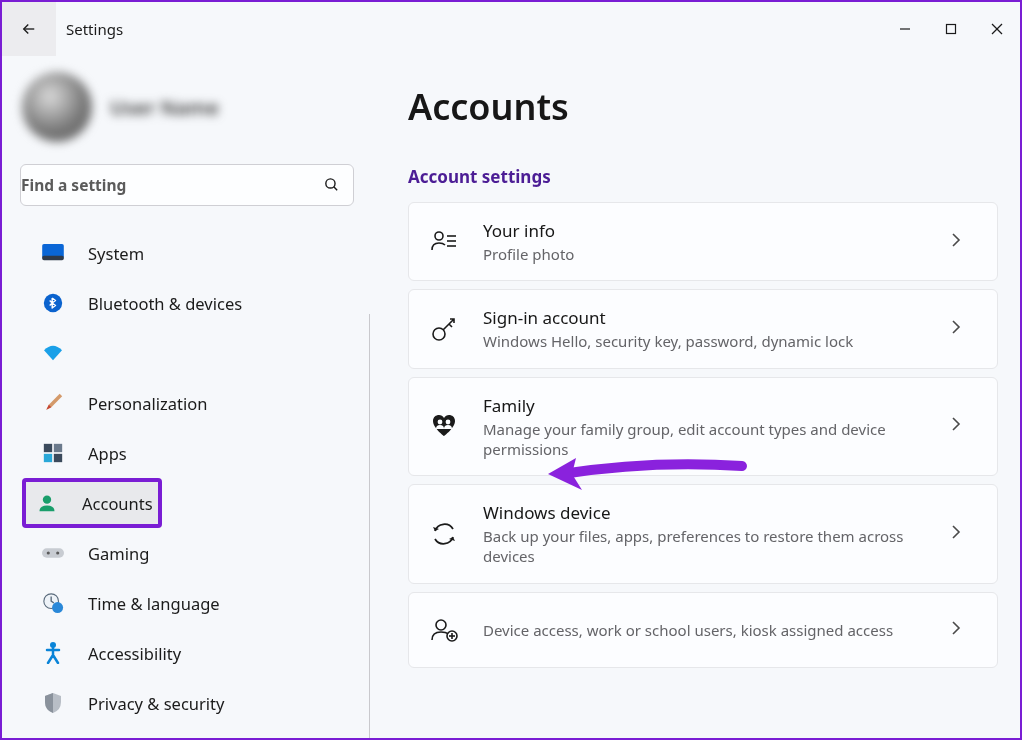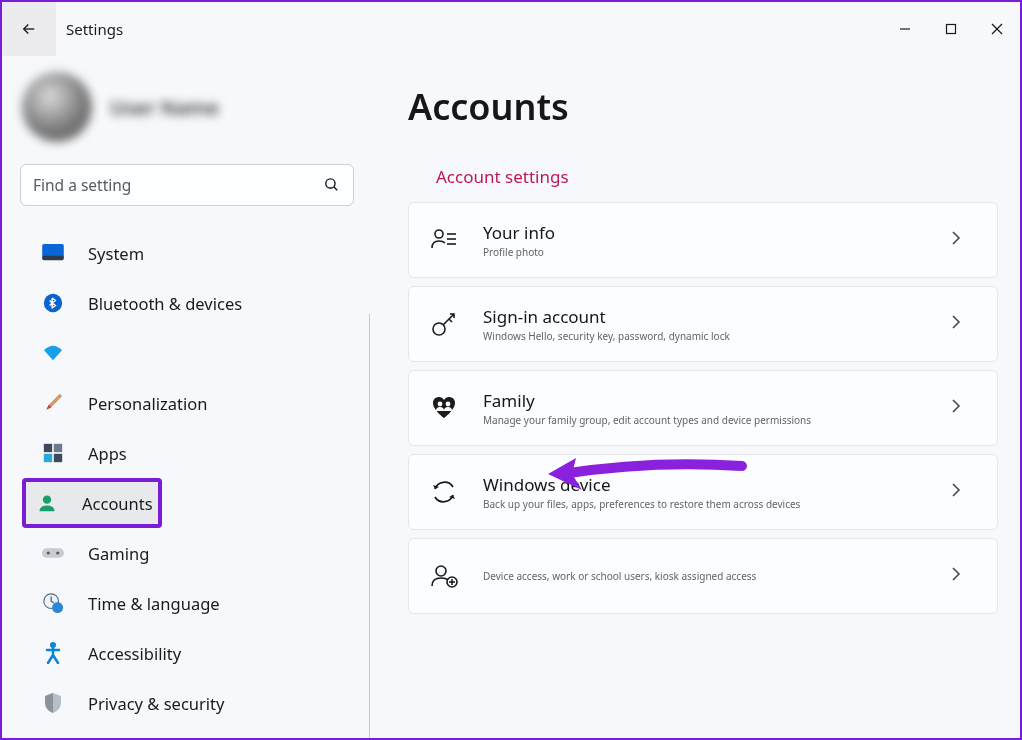--- a/index.html
+++ b/index.html
@@ -11,38 +11,38 @@
   .win-controls { margin-left:auto; display:flex; }
   .win-btn { width:46px; height:40px; display:flex; align-items:center; justify-content:center; }
   .win-btn svg { width:12px; height:12px; }
   
   .layout { display:flex; height: calc(740px - 54px); }
   .sidebar { width: 370px; padding: 10px 0 0 0; position:relative; }
   .profile { display:flex; align-items:center; gap:18px; padding: 6px 20px 22px 20px; filter: blur(5px); }
   .avatar { width:70px; height:70px; border-radius:50%; background: radial-gradient(circle at 40% 35%, #dadada, #7a7a7a 55%, #555 100%); }
   .profile-name { font-size:20px; font-weight:600; color:#3b3b3b; }
   .search { margin: 0 18px 22px 18px; position:relative; }
-  .search input { width:100%; height:42px; border:1px solid #cfcfd4; border-radius:6px; background:#fdfeff; padding: 0 42px 0 12px; font-size:15.5px; color:#333; }
+  .search input { width:100%; height:42px; border:1px solid #cfcfd4; border-radius:6px; background:#fdfeff; padding: 0 42px 0 0; font-size:15.5px; color:#333;font-weight:bold; }
   .search input::placeholder { color:#5b5b5b; }
   .search .icon { position:absolute; right:14px; top:12px; color:#333; }
   .nav { list-style:none; }
   .nav li { display:flex; align-items:center; gap:24px; height:50px; padding-left:34px; font-size:16.5px; color:#1b1b1b; border-radius:6px; margin:0 6px; }
   .nav li.active { background:#e8e9ec; }
   .nav li .nav-icon { width:22px; height:22px; display:flex; align-items:center; justify-content:center; }
   .nav li.highlight { box-shadow: 0 0 0 4px #7a1dd4 inset; border-radius:4px; margin:0 6px 0 20px; padding-left:14px; width:140px; }
   .divider-line { position:absolute; right:2px; top:258px; width:1px; height:470px; background:#c9c9cd; }
   
   .main { flex:1; padding: 26px 22px 0 36px; overflow:hidden; }
   .page-title { font-size:36px; font-weight:600; color:#171717; margin-bottom:34px; }
-  .section-title { font-size:17px; font-weight:400; color:#be185d; margin-bottom:14px;margin-left:28px; }
+  .section-title { font-size:17px; font-weight:700; color:#4c1d95; margin-bottom:14px; }
   .card { background:#fcfdff; border:1px solid #e6e7ea; border-radius:6px; padding:16px 36px 16px 20px; display:flex; align-items:center; gap:24px; margin-bottom:8px; min-height:76px; }
   .card .card-icon { width:30px; height:30px; display:flex; align-items:center; justify-content:center; color:#1b1b1b; flex-shrink:0; }
   .card .card-text { flex:1; }
   .card .card-title { font-size:17px; color:#171717; font-weight:400; }
-  .card .card-desc { font-size:10px; color:#646468; margin-top:2px; line-height:1.35; }
+  .card .card-desc { font-size:15px; color:#646468; margin-top:2px; line-height:1.35; }
   .card .chevron { color:#4a4a4a; flex-shrink:0; }
   
   .annotation-arrow { position:absolute; left:540px; top:450px; pointer-events:none; }
 </style>
 </head>
 <body>
 
 <div class="titlebar">
   <div class="back-btn">
     <svg width="18" height="18" viewBox="0 0 24 24" fill="none" stroke="#1b1b1b" stroke-width="1.8">

